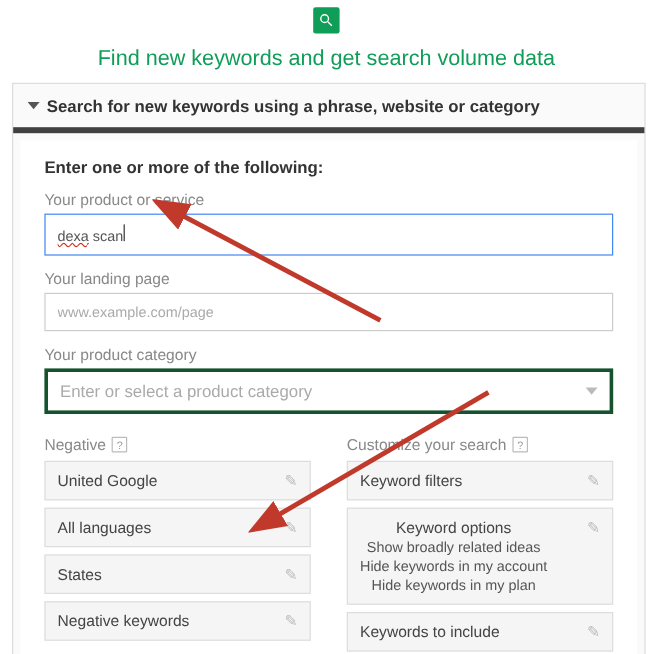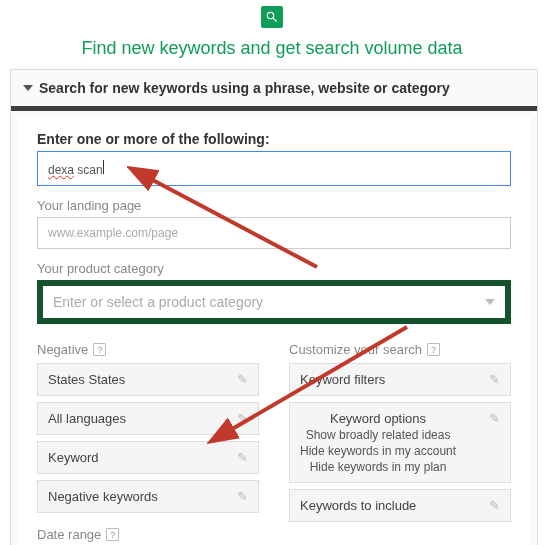--- a/index.html
+++ b/index.html
@@ -79,21 +79,21 @@
     color: #555;
     background: #fff;
   }
   .text-input.focused {
     border: 1px solid #4285f4;
     outline: none;
   }
   .text-input::placeholder { color: #aaa; }
   .select-like {
     width: 100%;
-    border: 6px solid #14532d;
+    border: 3px solid #14532d;
     padding: 8px 10px;
     font-size: 14px;
     color: #aaa;
     background: #fff;
     display: flex;
     justify-content: space-between;
     align-items: center;
   }
   .chev {
     width: 0; height: 0;
@@ -172,49 +172,50 @@
 
 <div class="panel" style="position:relative;">
   <div class="panel-head">
     <span class="tri"></span>
     <span>Search for new keywords using a phrase, website or category</span>
   </div>
 
   <div class="inner" style="position:relative;">
     <div class="section-h">Enter one or more of the following:</div>
 
+    <div class="field-label">Your product or service</div>
     <div class="text-input focused">
       <span class="spell-err">dexa</span><span> scan</span><span class="cursor-bar" style="display:inline-block;height:14px;"></span>
     </div>
 
     <div class="field-label">Your landing page</div>
     <input class="text-input" placeholder="www.example.com/page" style="">
 
     <div class="field-label">Your product category</div>
     <div class="select-like">
       <span>Enter or select a product category</span>
       <span class="chev"></span>
     </div>
 
     <div class="cols">
       <div class="col">
         <div class="group-label">
           <span>Negative</span>
           <span class="help">?</span>
         </div>
         <div class="chip">
-          <span>States States</span>
+          <span>United Google</span>
           <span class="pencil">✎</span>
         </div>
         <div class="chip">
           <span>All languages</span>
           <span class="pencil">✎</span>
         </div>
         <div class="chip">
-          <span>Keyword</span>
+          <span>States</span>
           <span class="pencil">✎</span>
         </div>
         <div class="chip bold">
           <span class="chip-title">Negative keywords</span>
           <span class="pencil">✎</span>
         </div>
 
         <div class="group-label" style="margin-top:14px;text-align:right;">
           <span>Date range</span>
           <span class="help">?</span>

